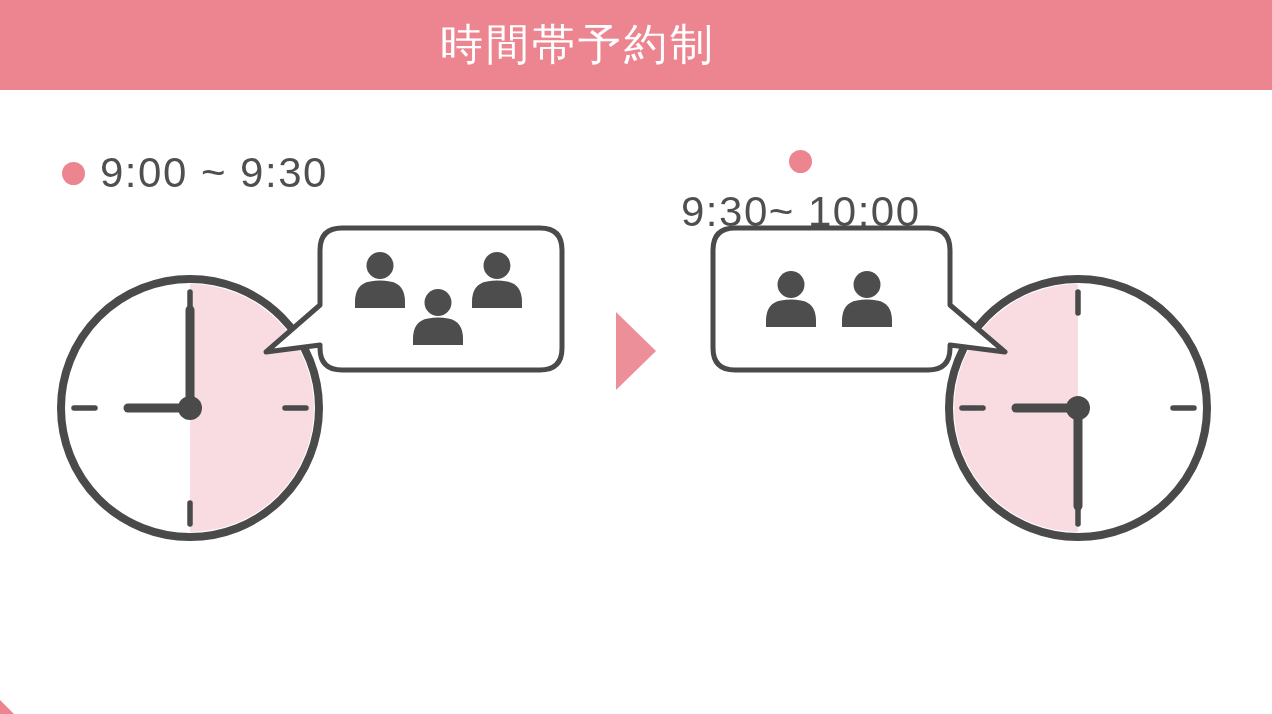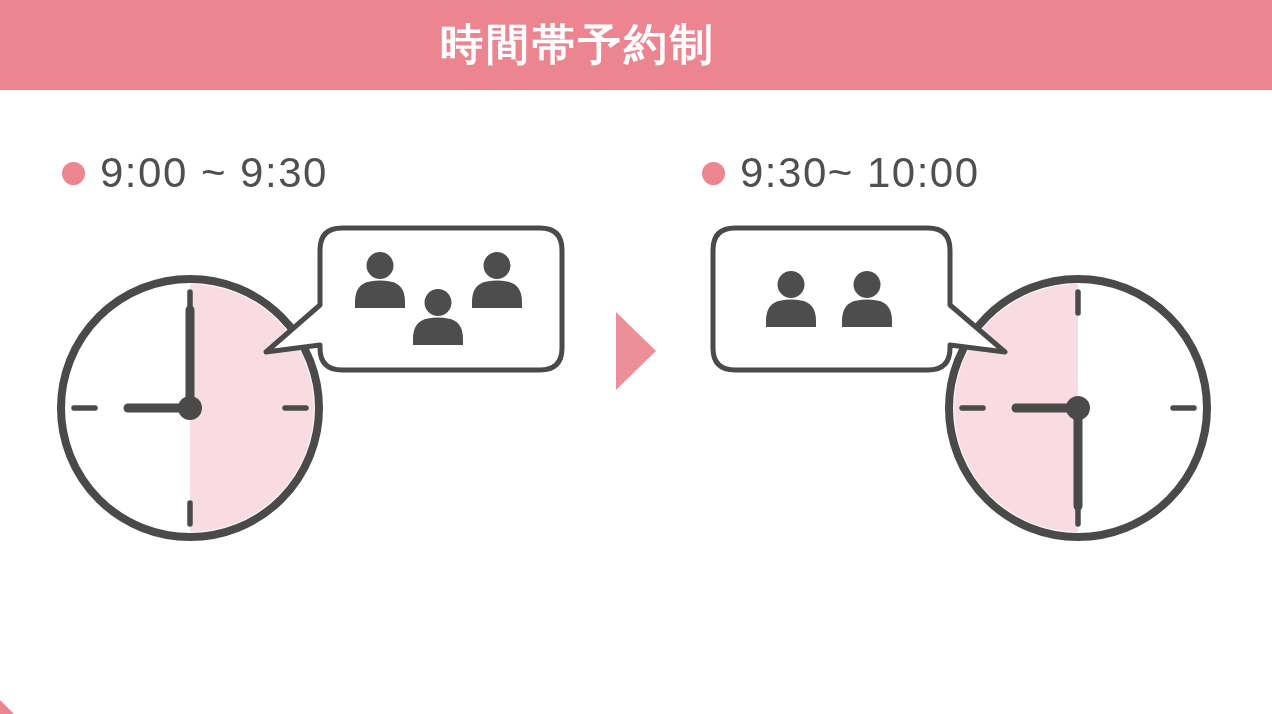--- a/index.html
+++ b/index.html
@@ -10,27 +10,27 @@
     --icon:#4d4d4d;
     --white:#ffffff;
   }
   *{margin:0;padding:0;box-sizing:border-box;}
   body{background:#ffffff;font-family:"Liberation Sans","DejaVu Sans",sans-serif;}
   .stage{position:relative;width:1272px;height:714px;background:var(--white);overflow:hidden;}
 
   
   .header{position:absolute;left:0;top:0;width:100%;height:90px;background:var(--accent);
           display:flex;align-items:center;justify-content:center;}
-  .header .title{color:var(--white);font-size:43px;font-weight:bold;letter-spacing:3px;
+  .header .title{color:var(--white);font-size:43px;font-weight:normal;letter-spacing:3px;
                  transform:translateX(-58px);}
 
   
   .time-row{position:absolute;top:150px;height:46px;display:flex;align-items:center;gap:15px;}
   .time-row.left{left:62px;}
-  .time-row.right{left:702px;}
+  .time-row.right{left:681px;flex-direction:column;}
   .bullet{width:23px;height:23px;border-radius:50%;background:var(--accent);flex:0 0 auto;}
   .time-text{font-size:42px;color:var(--ink);letter-spacing:1.5px;font-weight:normal;}
 
   
   svg.clock{position:absolute;width:270px;height:270px;}
   svg.clock.c1{left:55px;top:273px;}
   svg.clock.c2{left:943px;top:273px;}
   .clock .highlight{fill:var(--light-pink);}
   .clock .rim{fill:var(--white);fill-opacity:0;stroke:var(--line);stroke-width:8;}
   .clock .tick{stroke:var(--line);stroke-width:5.5;stroke-linecap:round;}

